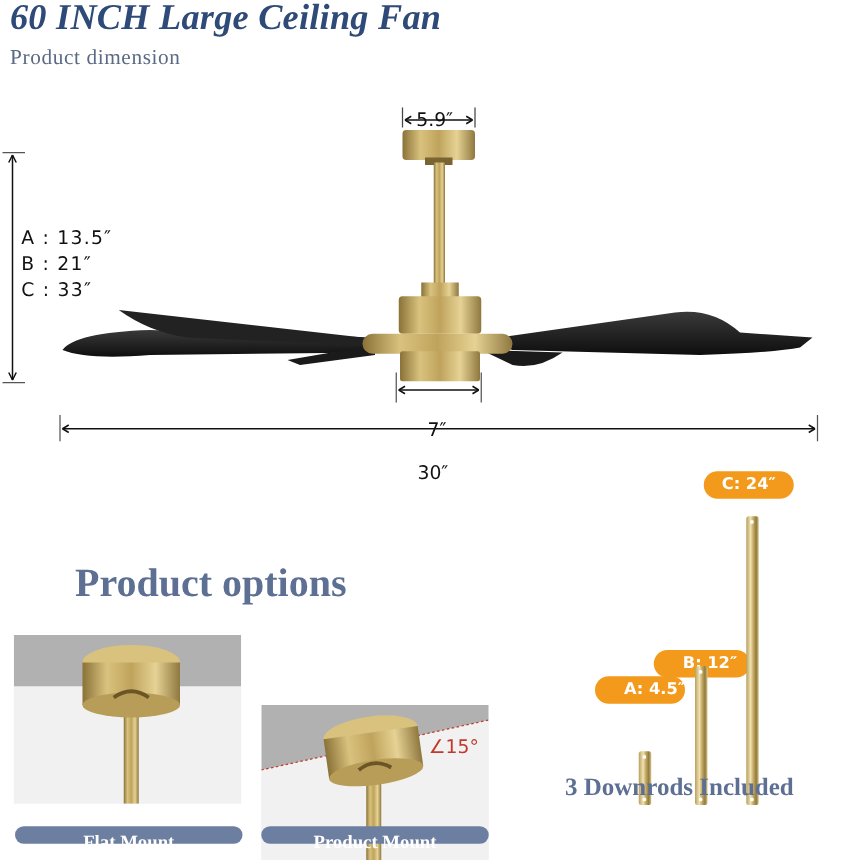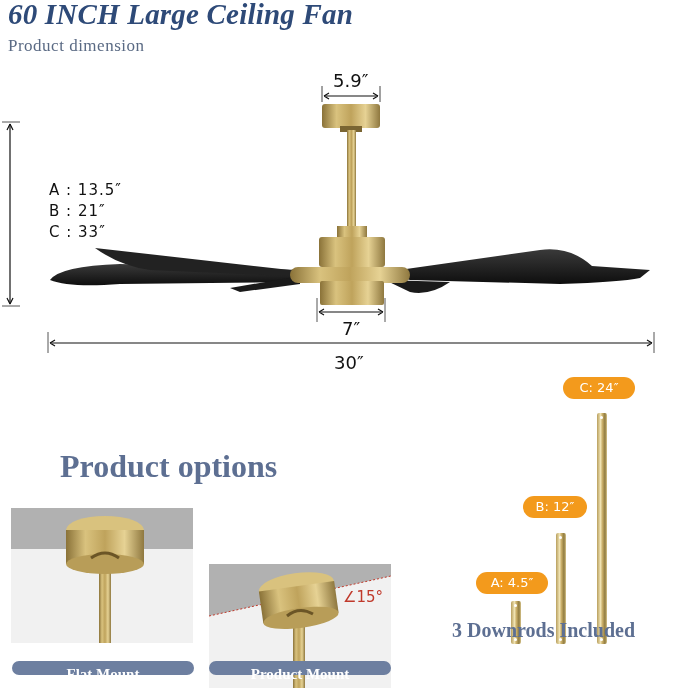--- a/index.html
+++ b/index.html
@@ -1,25 +1,25 @@
 <!DOCTYPE html>
 <html><head>
 <meta charset="utf-8">
 <style>
   html,body{margin:0;padding:0;background:#fff;}
   body{width:679px;height:688px;position:relative;overflow:hidden;font-family:"DejaVu Sans",sans-serif;}
   .abs{position:absolute;}
   .title{left:8px;top:-2px;font-family:"Liberation Serif","DejaVu Serif",serif;font-weight:bold;font-style:italic;font-size:29px;color:#2e4a78;white-space:nowrap;letter-spacing:0.2px;}
   .subtitle{left:8px;top:36px;font-family:"Liberation Serif","DejaVu Serif",serif;font-size:17px;color:#5a6a84;white-space:nowrap;letter-spacing:0.5px;}
-  .dim{font-family:"DejaVu Sans",sans-serif;font-size:18px;color:#111;white-space:nowrap;}
-  .heights{left:17px;top:180px;line-height:21px;font-size:15px;color:#111;letter-spacing:1px;margin-left:32px;}
+  .dim{font-family:"DejaVu Sans",sans-serif;font-size:15px;color:#111;white-space:nowrap;margin-top:17px;}
+  .heights{left:17px;top:180px;line-height:21px;font-size:15px;color:#111;letter-spacing:1px;}
   .section-title{left:60px;top:448px;font-family:"Liberation Serif","DejaVu Serif",serif;font-weight:bold;font-size:32px;color:#5d6f92;white-space:nowrap;}
   .panel{width:182px;height:135px;background:#f1f1f1;overflow:hidden;}
   .pill{height:14px;border-radius:13px;background:#6d7fa0;color:#fff;font-family:"Liberation Serif","DejaVu Serif",serif;font-weight:bold;font-size:15px;text-align:center;line-height:26px;}
-  .tag{height:22px;border-radius:11px;background:#f39a1c;color:#fff;font-family:"DejaVu Sans",sans-serif;font-weight:normal;font-size:13px;text-align:center;line-height:22px;white-space:nowrap;}
+  .tag{height:22px;border-radius:11px;background:#f39a1c;color:#fff;font-family:"DejaVu Sans",sans-serif;font-weight:bold;font-size:13px;text-align:center;line-height:22px;white-space:nowrap;}
   .rod{width:10px;border-radius:2px;background:linear-gradient(90deg,#b89f5e 0%,#efe2b1 35%,#c8ad68 55%,#8f7a3e 80%,#d7c48b 100%);}
   .rod::before,.rod::after{content:"";position:absolute;left:3px;width:3px;height:3px;border-radius:50%;background:#fff;}
   .rod::before{top:3px;} .rod::after{bottom:3px;}
   .footer{left:452px;top:619px;font-family:"Liberation Serif","DejaVu Serif",serif;font-weight:bold;font-size:20px;color:#5d6f92;white-space:nowrap;}
 </style>
 </head>
 <body>
 
 <div class="abs title">60 INCH Large Ceiling Fan</div>
 <div class="abs subtitle">Product dimension</div>
@@ -112,20 +112,20 @@
     </g>
     <path d="M78 52 Q90 42 104 50" stroke="#6b5526" stroke-width="3" fill="none"></path>
   </svg>
   <div class="abs" style="left:134px;top:24px;color:#c0392b;font-size:15px;">∠15°</div>
 </div>
 
 <div class="abs pill" style="left:12px;top:661px;width:182px;">Flat Mount</div>
 <div class="abs pill" style="left:209px;top:661px;width:182px;">Product Mount</div>
 
 <div class="abs tag" style="left:563px;top:377px;width:72px;">C: 24″</div>
-<div class="abs tag" style="left:523px;top:496px;width:64px;">B: 12″</div>
-<div class="abs tag" style="left:476px;top:572px;width:72px;">A: 4.5″</div>
+<div class="abs tag" style="left:523px;top:520px;width:64px;padding-left:13px;">B: 12″</div>
+<div class="abs tag" style="left:476px;top:541px;width:72px;text-align:right;">A: 4.5″</div>
 
 <div class="abs rod" style="left:597px;top:413px;height:231px;"></div>
 <div class="abs rod" style="left:556px;top:533px;height:111px;"></div>
 <div class="abs rod" style="left:511px;top:601px;height:43px;"></div>
 
 <div class="abs footer">3 Downrods Included</div>
 
 </body></html>

